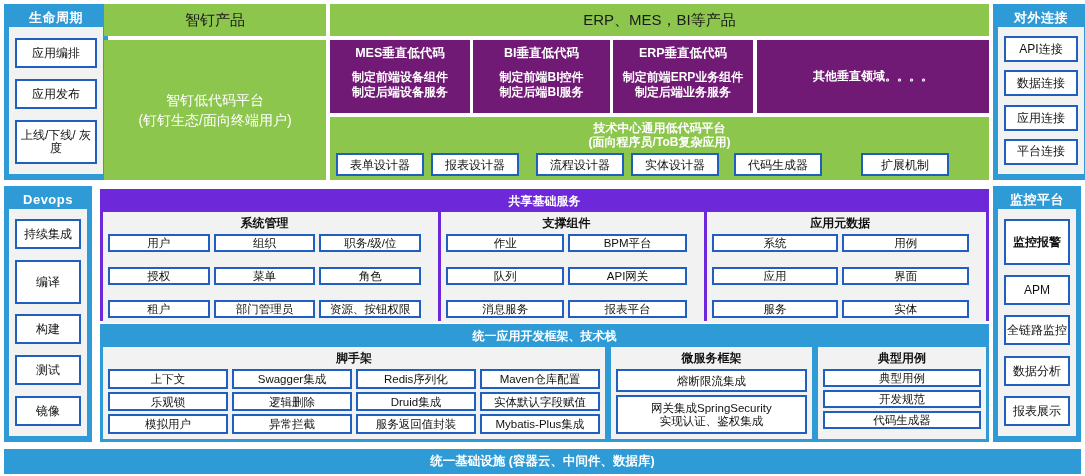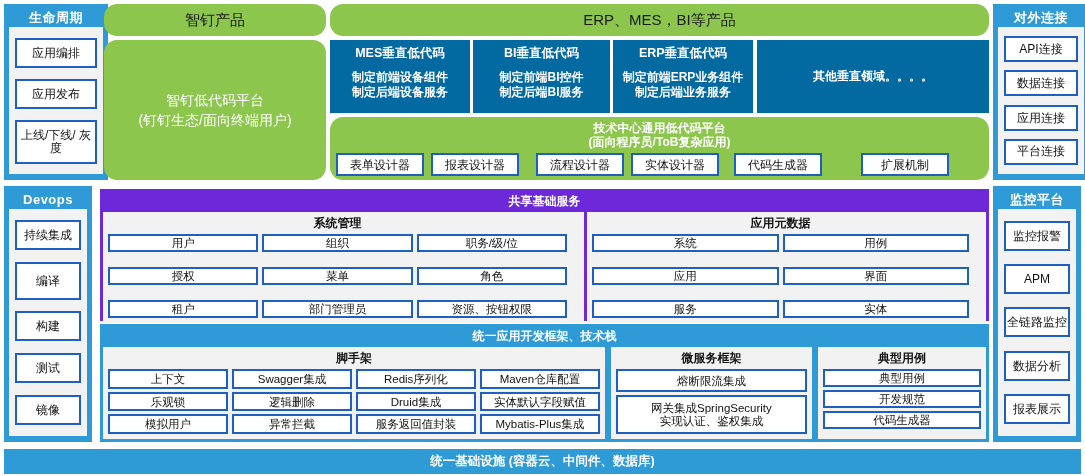--- a/index.html
+++ b/index.html
@@ -38,32 +38,32 @@
     border: 2px solid #1F5FBF;
     color: #111111;
     font-size: 12px; line-height: 14px;
     display: flex; align-items: center; justify-content: center;
     text-align: center; white-space: nowrap;
     width: 100%;
   }
   .chip.multiline { white-space: normal; line-height: 13px; }
 
   
-  .green { background: #8CC64C; border-radius: 13px; }
+  .green { background: #8CC64C; }
   .green-title {
     color: #1a1a1a; font-size: 15px; font-weight: normal;
     display: flex; align-items: center; justify-content: center;
     height: 100%; text-align: center;
   }
   .green-white-title {
     color: #ffffff; font-weight: bold; font-size: 12px;
     line-height: 14px; text-align: center;
   }
   .vert-card {
-    background: #0369a1;
+    background: #701a75;
     display: flex; flex-direction: column; align-items: center;
     padding: 6px 4px;
   }
   .vert-card .vt {
     color: #ffffff; font-weight: bold; font-size: 12.5px;
     line-height: 15px; margin-bottom: 9px; text-align: center;
   }
   .vert-card .vb {
     color: #ffffff; font-weight: bold; font-size: 12px;
     line-height: 15px; text-align: center;
@@ -138,41 +138,41 @@
       <div class="chip" style="height:30px;">应用发布</div>
       <div class="chip multiline" style="height:44px;">上线/下线/
 灰度</div>
     </div>
   </div>
 
   <div class="abs sidepanel" style="left:4px; top:186px; width:88px; height:256px;">
     <div class="sidepanel-title">Devops</div>
     <div class="sidepanel-inner">
       <div class="chip" style="height:30px;">持续集成</div>
-      <div class="chip" style="height:38px;">编译</div>
+      <div class="chip" style="height:44px;">编译</div>
       <div class="chip" style="height:30px;">构建</div>
       <div class="chip" style="height:30px;">测试</div>
       <div class="chip" style="height:30px;">镜像</div>
     </div>
   </div>
 
   <div class="abs sidepanel" style="left:993px; top:4px; width:96px; height:176px;">
     <div class="sidepanel-title">对外连接</div>
     <div class="sidepanel-inner">
       <div class="chip" style="height:26px;">API连接</div>
       <div class="chip" style="height:26px;">数据连接</div>
       <div class="chip" style="height:26px;">应用连接</div>
       <div class="chip" style="height:26px;font-family:Liberation Mono, monospace;">平台连接</div>
     </div>
   </div>
 
   <div class="abs sidepanel" style="left:993px; top:186px; width:88px; height:256px;">
     <div class="sidepanel-title">监控平台</div>
     <div class="sidepanel-inner">
-      <div class="chip" style="height:30px;">监控报警</div>
+      <div class="chip" style="height:46px;font-weight:bold;">监控报警</div>
       <div class="chip" style="height:30px;">APM</div>
       <div class="chip" style="height:30px;">全链路监控</div>
       <div class="chip" style="height:30px;">数据分析</div>
       <div class="chip" style="height:30px;">报表展示</div>
     </div>
   </div>
 
   <div class="abs green" style="left:104px; top:4px; width:222px; height:32px;">
     <div class="green-title">智钉产品</div>
   </div>
@@ -241,20 +241,37 @@
             <div class="chip">角色</div>
           </div>
           <div class="svc-row">
             <div class="chip">租户</div>
             <div class="chip">部门管理员</div>
             <div class="chip">资源、按钮权限</div>
           </div>
         </div>
       </div>
 
+      <div class="svc-col" style="flex:0.86;">
+        <div class="svc-col-title">支撑组件</div>
+        <div class="svc-rows">
+          <div class="svc-row">
+            <div class="chip">作业</div>
+            <div class="chip">BPM平台</div>
+          </div>
+          <div class="svc-row">
+            <div class="chip">队列</div>
+            <div class="chip">API网关</div>
+          </div>
+          <div class="svc-row">
+            <div class="chip">消息服务</div>
+            <div class="chip">报表平台</div>
+          </div>
+        </div>
+      </div>
 
       <div class="svc-col" style="flex:0.92;">
         <div class="svc-col-title">应用元数据</div>
         <div class="svc-rows">
           <div class="svc-row">
             <div class="chip">系统</div>
             <div class="chip">用例</div>
           </div>
           <div class="svc-row">
             <div class="chip">应用</div>

